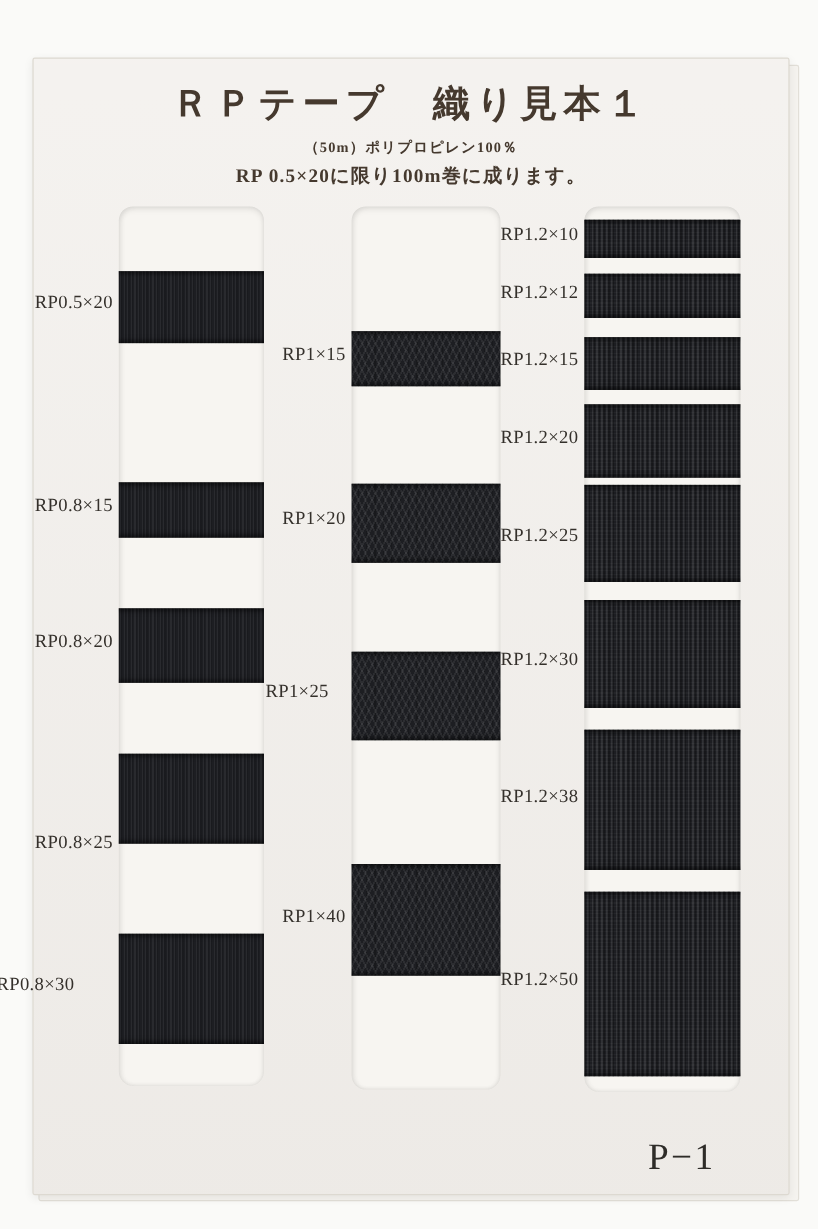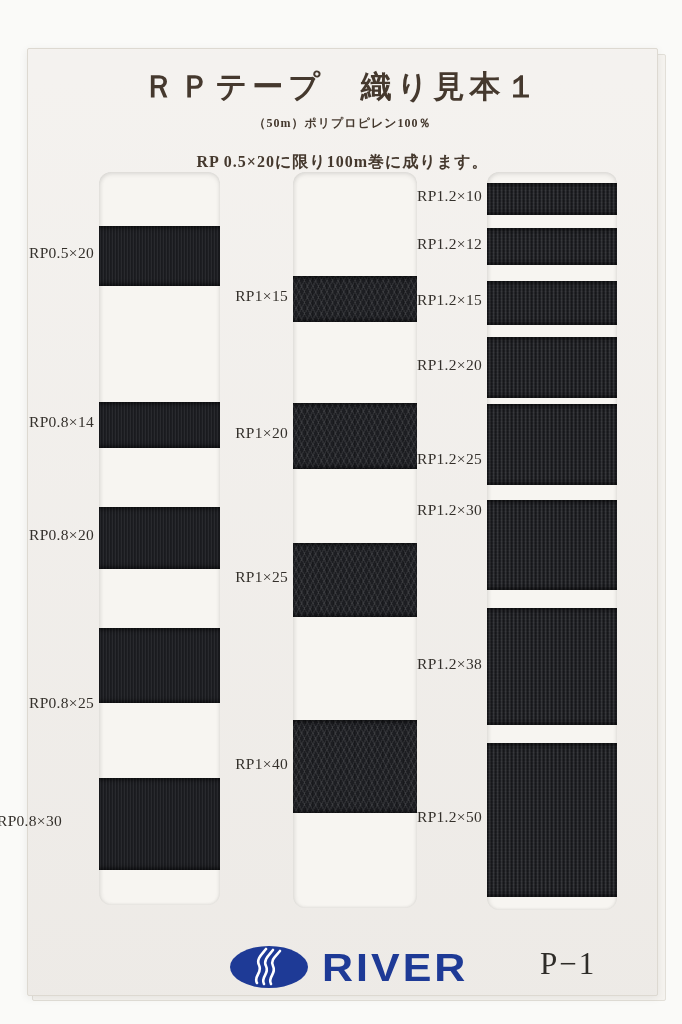--- a/index.html
+++ b/index.html
@@ -20,21 +20,21 @@
   .undersheet{position:absolute;left:32px;top:54px;width:634px;height:947px;
         background:var(--undersheet-color);border:1px solid #e2dfd8;border-radius:2px;}
   .card{position:absolute;left:27px;top:48px;width:631px;height:948px;
         background:var(--card-color);
         background-image:linear-gradient(180deg,rgba(255,255,255,.25),rgba(0,0,0,.015));
         border:1px solid #ddd9d1;border-radius:2px;
         box-shadow:0 2px 8px rgba(0,0,0,.07);}
   .header{position:absolute;left:27px;top:66px;width:631px;text-align:center;color:var(--title-color);}
   .title{font-size:31px;font-weight:700;letter-spacing:5px;color:var(--title-color);}
   .sub1{margin-top:7px;font-size:12px;font-weight:600;letter-spacing:1px;color:var(--title-color);}
-  .sub2{margin-top:20px;font-size:16px;font-weight:600;letter-spacing:1px;color:var(--title-color);}
+  .sub2{margin-top:5px;font-size:16px;font-weight:600;letter-spacing:1px;color:var(--title-color);}
   .window{position:absolute;background:var(--window-color);border-radius:12px;overflow:hidden;
         box-shadow:inset 0 2px 5px rgba(0,0,0,.10),inset 2px 0 4px rgba(0,0,0,.05),
                    inset -1px -1px 3px rgba(0,0,0,.04);}
   .tape{position:absolute;left:-2px;right:-2px;background-color:var(--tape-color);
         box-shadow:inset 0 2px 4px rgba(0,0,0,.55),inset 0 -2px 4px rgba(0,0,0,.55);}
   .tape.rib-fine{background-image:
         repeating-linear-gradient(90deg,rgba(255,255,255,.055) 0 1px,rgba(0,0,0,.12) 1px 2px,transparent 2px 3px);}
   .tape.herringbone{background-image:
         repeating-linear-gradient(63deg,rgba(255,255,255,.065) 0 1.5px,transparent 1.5px 5px),
         repeating-linear-gradient(-63deg,rgba(255,255,255,.065) 0 1.5px,transparent 1.5px 5px),
@@ -67,58 +67,49 @@
 
   <div id="columns-root">
       <div class="window" style="left: 99px; top: 172px; width: 121px; height: 733px;">
         <div class="tape rib-fine" style="top: 54px; height: 60px;"></div>
         <div class="tape rib-fine" style="top: 230px; height: 46px;"></div>
         <div class="tape rib-fine" style="top: 335px; height: 62px;"></div>
         <div class="tape rib-fine" style="top: 456px; height: 75px;"></div>
         <div class="tape rib-fine" style="top: 606px; height: 92px;"></div>
       </div>
       <div class="tape-label" style="top: 243px; right: 588px;">RP0.5×20</div>
-      <div class="tape-label" style="top: 412px; right: 588px;">RP0.8×14</div>
+      <div class="tape-label" style="top: 412px; right: 588px;">RP0.8×15</div>
       <div class="tape-label" style="top: 525px; right: 588px;">RP0.8×20</div>
       <div class="tape-label" style="top: 652.5px; right: 588px; margin-top: 40px;">RP0.8×25</div>
       <div class="tape-label" style="top: 811px; right: 620px;">RP0.8×30</div>
       <div class="window" style="left: 293px; top: 172px; width: 124px; height: 736px;">
         <div class="tape herringbone" style="top: 104px; height: 46px;"></div>
         <div class="tape herringbone" style="top: 231px; height: 66px;"></div>
         <div class="tape herringbone" style="top: 371px; height: 74px;"></div>
         <div class="tape herringbone" style="top: 548px; height: 93px;"></div>
       </div>
       <div class="tape-label" style="top: 286px; right: 394px; margin-left: 24px;">RP1×15</div>
       <div class="tape-label" style="top: 423px; right: 394px;">RP1×20</div>
-      <div class="tape-label" style="top: 567px; right: 394px;">RP1×25</div>
+      <div class="tape-label" style="top: 567px; right: 408px;">RP1×25</div>
       <div class="tape-label" style="top: 753.5px; right: 394px;">RP1×40</div>
       <div class="window" style="left: 487px; top: 172px; width: 130px; height: 738px;">
         <div class="tape rib-bold" style="top: 11px; height: 32px;"></div>
         <div class="tape rib-bold" style="top: 56px; height: 37px;"></div>
         <div class="tape rib-bold" style="top: 109px; height: 44px;"></div>
         <div class="tape rib-bold" style="top: 165px; height: 61px;"></div>
         <div class="tape rib-bold" style="top: 232px; height: 81px;"></div>
         <div class="tape rib-bold" style="top: 328px; height: 90px;"></div>
         <div class="tape rib-bold" style="top: 436px; height: 117px;"></div>
         <div class="tape rib-bold" style="top: 571px; height: 154px;"></div>
       </div>
       <div class="tape-label" style="top: 186px; right: 200px;">RP1.2×10</div>
       <div class="tape-label" style="top: 233.5px; right: 200px;">RP1.2×12</div>
       <div class="tape-label" style="top: 290px; right: 200px;">RP1.2×15</div>
       <div class="tape-label" style="top: 354.5px; right: 200px;">RP1.2×20</div>
-      <div class="tape-label" style="top: 449px; right: 200px; margin-left: 27px;">RP1.2×25</div>
-      <div class="tape-label" style="top: 500px; right: 200px;">RP1.2×30</div>
+      <div class="tape-label" style="top: 437px; right: 200px; margin-left: 27px;">RP1.2×25</div>
+      <div class="tape-label" style="top: 540px; right: 200px;">RP1.2×30</div>
       <div class="tape-label" style="top: 653.5px; right: 200px;">RP1.2×38</div>
       <div class="tape-label" style="top: 807px; right: 200px; text-align: right;">RP1.2×50</div>
     </div>
 
-  <div class="logo">
-    <svg width="78" height="42" viewBox="0 0 78 42">
-      <ellipse cx="39" cy="21" rx="39" ry="21" fill="#1e3a96"></ellipse>
-      <path d="M27 37 C23 30 33 27 29 19 C26 13 32 8 36 3" fill="none" stroke="#ffffff" stroke-width="2.6" stroke-linecap="round"></path>
-      <path d="M34 38 C30 31 40 28 36 20 C33 14 39 9 43 4" fill="none" stroke="#ffffff" stroke-width="2.6" stroke-linecap="round"></path>
-      <path d="M41 38 C37 31 47 28 43 20 C40 14 46 10 50 5" fill="none" stroke="#ffffff" stroke-width="2.6" stroke-linecap="round"></path>
-    </svg>
-    <span class="brand">RIVER</span>
-  </div>
 
   <div class="pagenum">P−1</div>
 </div>
 
 </body></html>

